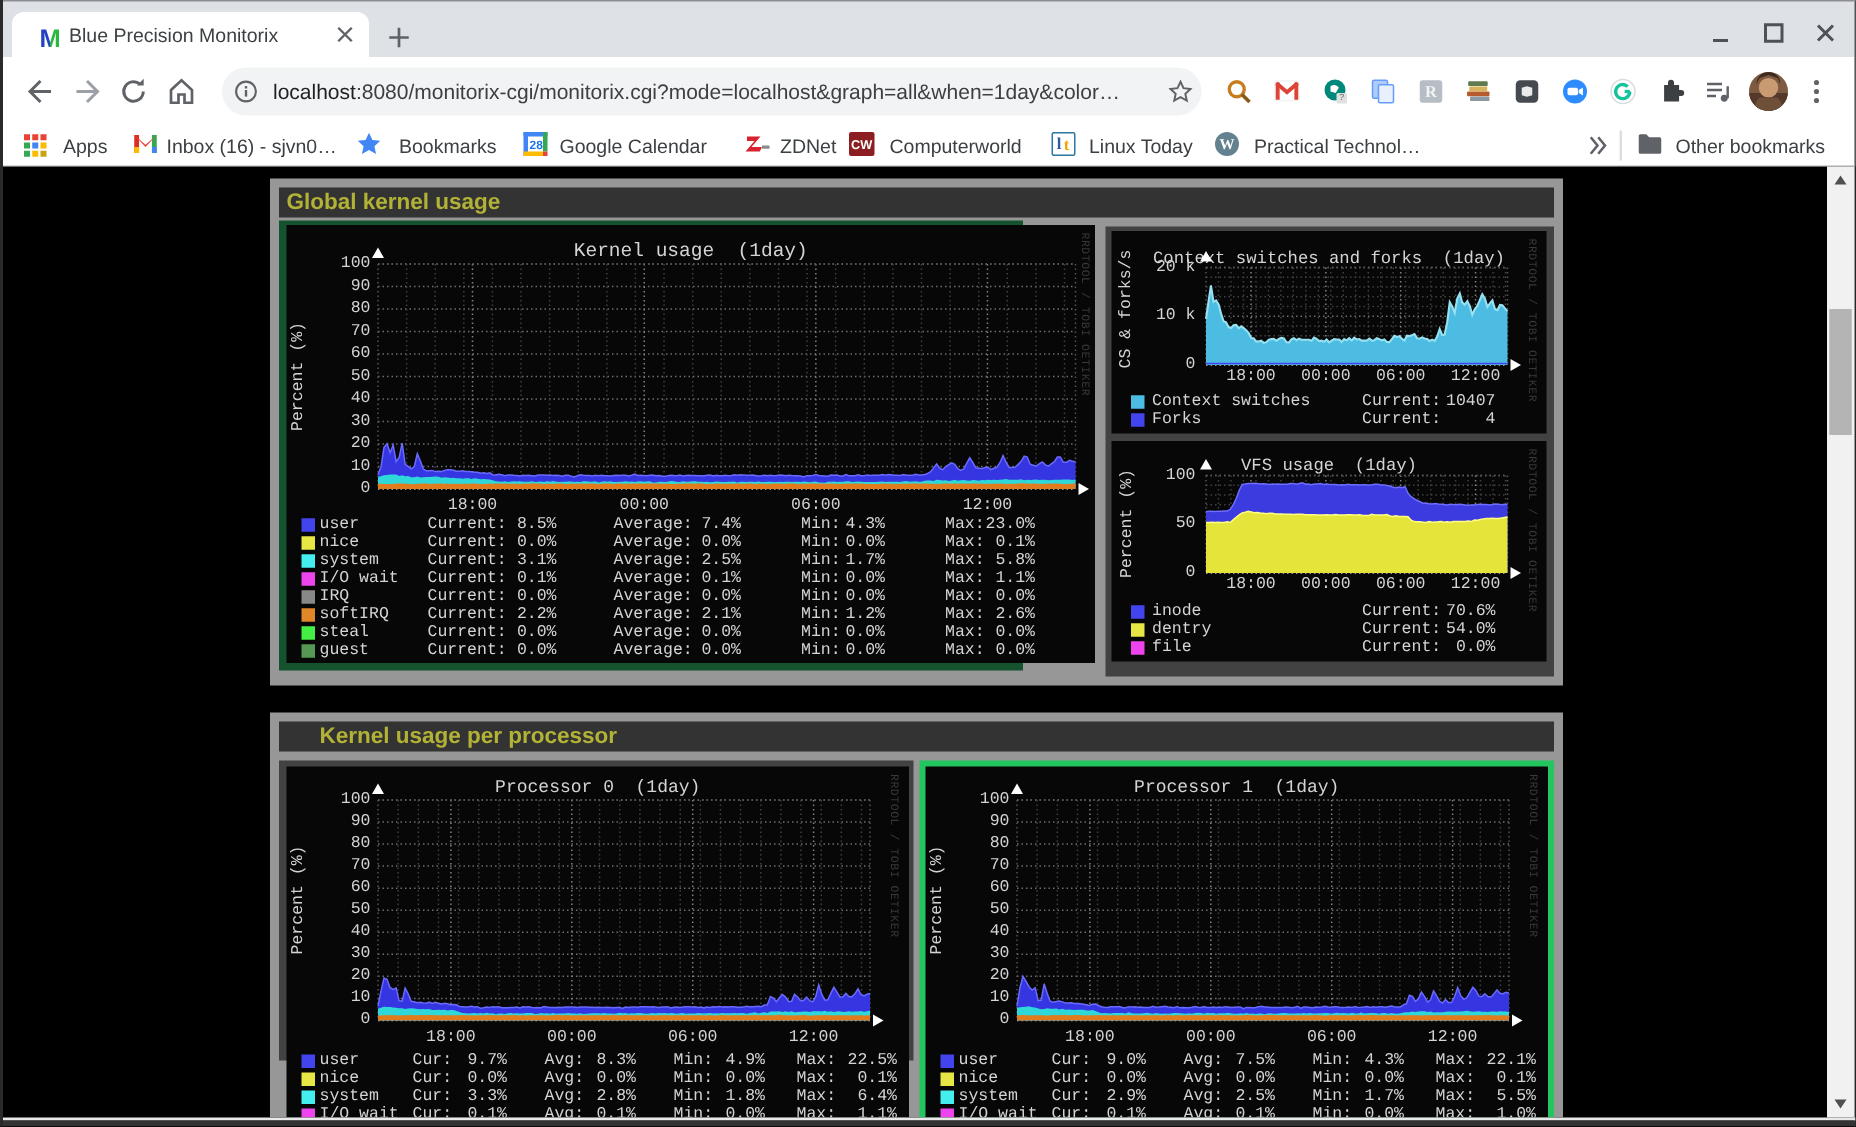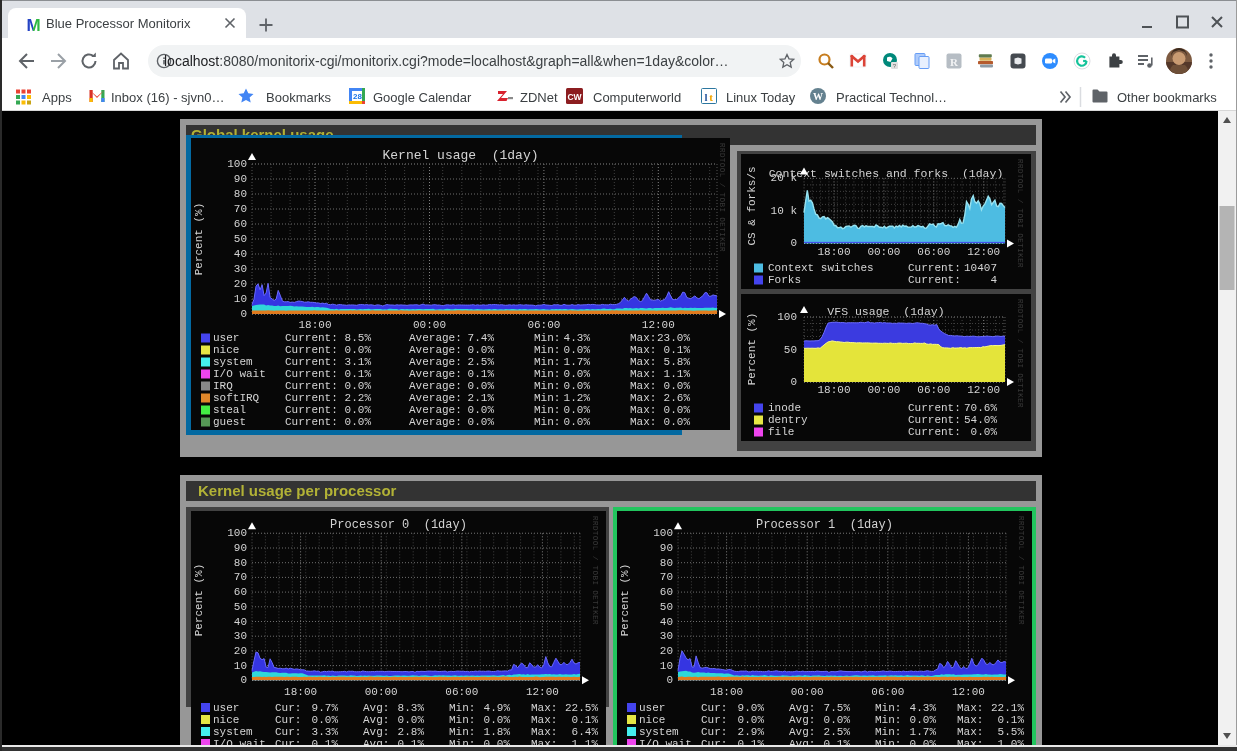--- a/index.html
+++ b/index.html
@@ -1,21 +1,21 @@
 <!DOCTYPE html>
 <html><head><meta charset="utf-8"><style>
 * { margin:0; padding:0; }
 body { width:1237px; height:751px; overflow:hidden; position:relative;
        font-family:"Liberation Sans", sans-serif; background:#000; }
 </style></head>
 <body>
 <div style="position:absolute;left:0;top:111px;width:1237px;height:634px;background:#000;overflow:hidden">
 <div style="position:absolute;left:180px;top:8px;width:862px;height:338px;background:#979797;overflow:hidden">
       <div style="position:absolute;left:6px;top:6px;width:850px;height:20px;background:#333;font:bold 15px 'Liberation Sans',sans-serif;color:#b2b236;line-height:20px;padding-left:5px;box-sizing:border-box">Global kernel usage</div>
-      <div style="position:absolute;left:6px;top:16px;width:496px;height:300px;background:#0369a1">
+      <div style="position:absolute;left:6px;top:28px;width:496px;height:300px;background:#14532d">
         <div style="position:absolute;left:5px;top:3px;width:539px;height:292px;background:#070707">
           <svg style="position:absolute;left:0;top:0" width="539" height="292" viewBox="0 0 539 292">
             <text x="269.5" y="17" font-family="&quot;Liberation Mono&quot;, monospace" font-size="13" fill="#d4d4d4" text-anchor="middle" font-weight="normal" dominant-baseline="central">Kernel usage&nbsp; (1day)</text>
             <text x="8" y="101" font-family="&quot;Liberation Mono&quot;, monospace" font-size="11" fill="#d4d4d4" text-anchor="middle" font-weight="normal" dominant-baseline="central" transform="rotate(270 8 101)">Percent (%)</text>
             <line x1="61" y1="161.0" x2="526" y2="161.0" stroke="#6f6f6f" stroke-width="1" stroke-dasharray="1,2"></line>
             <line x1="61" y1="146.0" x2="526" y2="146.0" stroke="#6f6f6f" stroke-width="1" stroke-dasharray="1,2"></line>
             <line x1="61" y1="131.0" x2="526" y2="131.0" stroke="#6f6f6f" stroke-width="1" stroke-dasharray="1,2"></line>
             <line x1="61" y1="116.0" x2="526" y2="116.0" stroke="#6f6f6f" stroke-width="1" stroke-dasharray="1,2"></line>
             <line x1="61" y1="101.0" x2="526" y2="101.0" stroke="#6f6f6f" stroke-width="1" stroke-dasharray="1,2"></line>
             <line x1="61" y1="86.0" x2="526" y2="86.0" stroke="#6f6f6f" stroke-width="1" stroke-dasharray="1,2"></line>
@@ -300,21 +300,21 @@
             <text x="256" y="126" font-family="&quot;Liberation Mono&quot;, monospace" font-size="11" fill="#d4d4d4" text-anchor="end" font-weight="normal" dominant-baseline="central">54.0%</text>
             <rect x="13" y="133.5" width="9" height="9" fill="#ee44ee"></rect>
             <text x="27" y="138" font-family="&quot;Liberation Mono&quot;, monospace" font-size="11" fill="#d4d4d4" text-anchor="start" font-weight="normal" dominant-baseline="central">file</text>
             <text x="167" y="138" font-family="&quot;Liberation Mono&quot;, monospace" font-size="11" fill="#d4d4d4" text-anchor="start" font-weight="normal" dominant-baseline="central">Current:</text>
             <text x="256" y="138" font-family="&quot;Liberation Mono&quot;, monospace" font-size="11" fill="#d4d4d4" text-anchor="end" font-weight="normal" dominant-baseline="central"> 0.0%</text>
           </svg>
         </div>
       </div>
     </div>
 <div style="position:absolute;left:180px;top:364px;width:862px;height:270px;background:#979797;overflow:hidden">
-      <div style="position:absolute;left:6px;top:6px;width:850px;height:20px;background:#333;font:bold 15px 'Liberation Sans',sans-serif;color:#b2b236;line-height:20px;padding-left:12px;box-sizing:border-box">Kernel usage per processor</div>
+      <div style="position:absolute;left:6px;top:6px;width:850px;height:20px;background:#333;font:bold 15px 'Liberation Sans',sans-serif;color:#b2b236;line-height:20px;padding-left:27px;box-sizing:border-box">Kernel usage per processor</div>
       <div style="position:absolute;left:6px;top:32px;width:423px;height:200px;background:#424242">
         <div style="position:absolute;left:5px;top:4px;width:415px;height:280px;background:#070707">
           <svg style="position:absolute;left:0;top:0" width="415" height="280" viewBox="0 0 415 280">
             <text x="207.5" y="14" font-family="&quot;Liberation Mono&quot;, monospace" font-size="12" fill="#d4d4d4" text-anchor="middle" font-weight="normal" dominant-baseline="central">Processor 0&nbsp; (1day)</text>
             <text x="8" y="89" font-family="&quot;Liberation Mono&quot;, monospace" font-size="11" fill="#d4d4d4" text-anchor="middle" font-weight="normal" dominant-baseline="central" transform="rotate(270 8 89)">Percent (%)</text>
             <line x1="61" y1="154.6" x2="389" y2="154.6" stroke="#6f6f6f" stroke-width="1" stroke-dasharray="1,2"></line>
             <line x1="61" y1="139.9" x2="389" y2="139.9" stroke="#6f6f6f" stroke-width="1" stroke-dasharray="1,2"></line>
             <line x1="61" y1="125.2" x2="389" y2="125.2" stroke="#6f6f6f" stroke-width="1" stroke-dasharray="1,2"></line>
             <line x1="61" y1="110.5" x2="389" y2="110.5" stroke="#6f6f6f" stroke-width="1" stroke-dasharray="1,2"></line>
             <line x1="61" y1="95.8" x2="389" y2="95.8" stroke="#6f6f6f" stroke-width="1" stroke-dasharray="1,2"></line>
@@ -539,21 +539,21 @@
 <div style="position:absolute;left:8px;top:8px;width:238px;height:30px;background:#fff;border-radius:8px 8px 0 0"></div>
 <svg style="position:absolute;left:25px;top:16px" width="17" height="17" viewBox="0 0 17 17">
     <defs>
       <linearGradient id="mg" x1="0" y1="0" x2="1" y2="0">
         <stop offset="0.5" stop-color="#2443c4"></stop>
         <stop offset="0.5" stop-color="#2eb843"></stop>
       </linearGradient>
     </defs>
     <text x="8.5" y="9.5" font-family="&quot;Liberation Sans&quot;, sans-serif" font-size="17" font-weight="bold" fill="url(#mg)" text-anchor="middle" dominant-baseline="central">M</text>
   </svg>
-<div style="position:absolute;left:46px;top:16px;font:13px 'Liberation Sans',sans-serif;color:#3c4043">Blue Processor Monitorix</div>
+<div style="position:absolute;left:46px;top:16px;font:13px 'Liberation Sans',sans-serif;color:#3c4043">Blue Precision Monitorix</div>
 <svg style="position:absolute;left:223px;top:16px" width="14" height="14" viewBox="0 0 14 14">
     <path d="M2.5 2.5L11.5 11.5M11.5 2.5L2.5 11.5" stroke="#5f6368" stroke-width="1.6"></path>
   </svg>
 <svg style="position:absolute;left:259px;top:18px" width="14" height="14" viewBox="0 0 14 14">
     <path d="M7 0.5V13.5M0.5 7H13.5" stroke="#5f6368" stroke-width="1.8"></path>
   </svg>
 <svg style="position:absolute;left:1140px;top:14px" width="90" height="18" viewBox="0 0 90 18">
     <path d="M2 13H12" stroke="#4e5256" stroke-width="2"></path>
     <rect x="37" y="2.5" width="11" height="11" fill="none" stroke="#4e5256" stroke-width="2"></rect>
     <path d="M72 3L82 13M82 3L72 13" stroke="#4e5256" stroke-width="2"></path>
@@ -571,21 +571,21 @@
   </svg>
 <svg style="position:absolute;left:111px;top:51px" width="20" height="20" viewBox="0 0 20 20">
     <path d="M3 9L10 2.5L17 9V17.5H12V12H8V17.5H3z" stroke="#5f6368" stroke-width="1.8" fill="none"></path>
   </svg>
 <div style="position:absolute;left:148px;top:45px;width:653px;height:32px;background:#f1f3f4;border-radius:16px"></div>
 <svg style="position:absolute;left:156px;top:53px" width="16" height="16" viewBox="0 0 16 16">
     <circle cx="8" cy="8" r="6.6" stroke="#5f6368" stroke-width="1.4" fill="none"></circle>
     <rect x="7.2" y="7" width="1.6" height="4.4" fill="#5f6368"></rect>
     <rect x="7.2" y="4.4" width="1.6" height="1.6" fill="#5f6368"></rect>
   </svg>
-<div style="position:absolute;left:164px;top:53px;width:590px;height:18px;overflow:hidden;font:14px 'Liberation Sans',sans-serif;color:#202124;white-space:nowrap">localhost<span style="color:#3c4043">:8080/monitorix-cgi/monitorix.cgi?mode=localhost&amp;graph=all&amp;when=1day&amp;color…</span></div>
+<div style="position:absolute;left:182px;top:53px;width:590px;height:18px;overflow:hidden;font:14px 'Liberation Sans',sans-serif;color:#202124;white-space:nowrap">localhost<span style="color:#3c4043">:8080/monitorix-cgi/monitorix.cgi?mode=localhost&amp;graph=all&amp;when=1day&amp;color…</span></div>
 <svg style="position:absolute;left:779px;top:53px" width="16" height="16" viewBox="0 0 16 16">
     <path d="M8 1.5l2 4.3 4.7.5-3.5 3.2 1 4.6L8 11.7l-4.2 2.4 1-4.6L1.3 6.3 6 5.8z" stroke="#5f6368" stroke-width="1.3" fill="none"></path>
   </svg>
 <svg style="position:absolute;left:0;top:0" width="1237" height="84" viewBox="0 0 1237 84">
     <g transform="translate(818,53)">
       <circle cx="6.5" cy="6.5" r="5" stroke="#c77d1e" stroke-width="2.2" fill="none"></circle>
       <path d="M10 10L15 15" stroke="#8a5a14" stroke-width="2.4"></path>
     </g>
     <g transform="translate(850,53)">
       <rect x="0" y="1" width="16" height="13" rx="1" fill="#fff" stroke="#f1f3f4"></rect>

